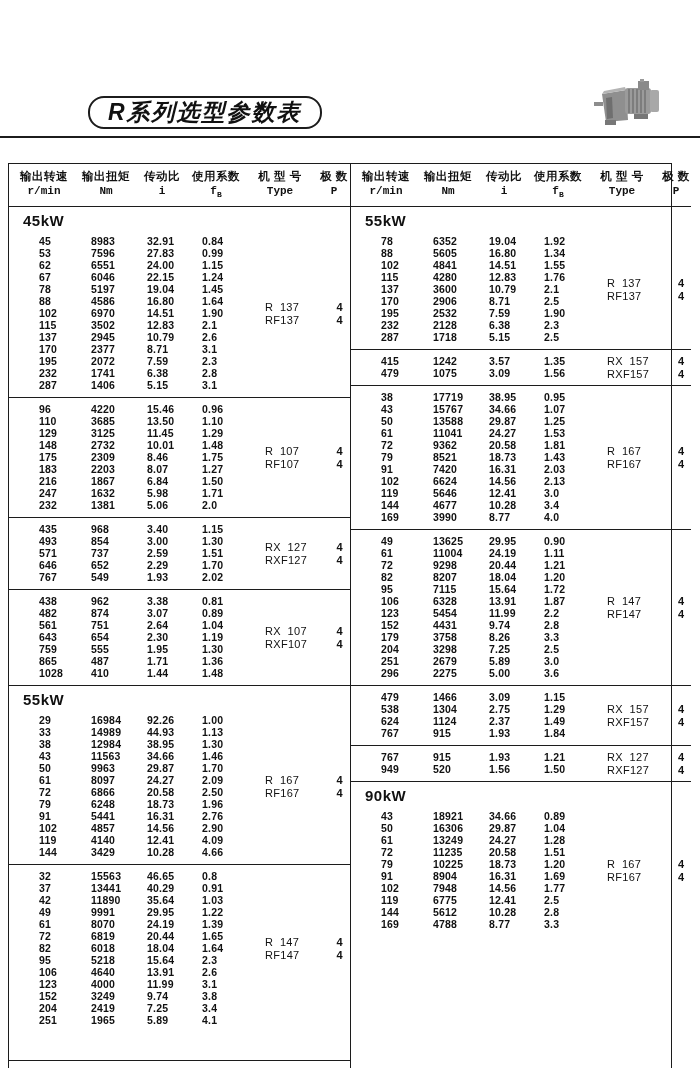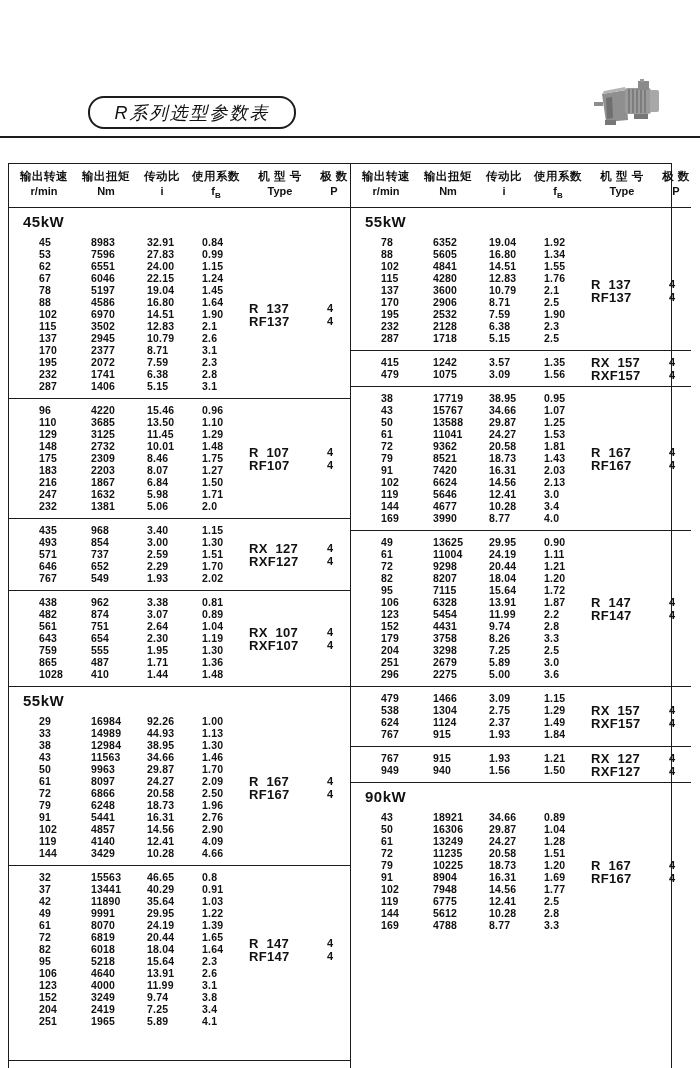--- a/index.html
+++ b/index.html
@@ -21,21 +21,21 @@
   .title-box{
     position:absolute;left:88px;top:96px;
     height:33px;min-width:208px;
     border:2px solid var(--line);
     border-radius:16px;
     display:flex;align-items:center;justify-content:center;
     padding:0 18px;
     background:#fff;
   }
   .title-box span{
-    font-size:18px;font-weight:normal;font-style:italic;
+    font-size:23px;font-weight:bold;font-style:italic;
     letter-spacing:2px;white-space:nowrap;
   }
   .title-rule{
     position:absolute;left:0;top:136px;width:700px;height:2px;
     background:var(--line);
   }
   .motor{position:absolute;left:592px;top:78px;}
 
   
   .table{
@@ -51,21 +51,21 @@
   }
   .half.right{border-left:1.5px solid var(--line);}
 
   .col-header{
     border-bottom:1.5px solid var(--line);
     padding:5px 0 4px 0;
   }
   .hrow{display:grid;grid-template-columns:62px 62px 50px 58px 70px 38px;padding-left:4px;}
   .hrow div{text-align:center;white-space:nowrap;}
   .hrow.zh{font-size:11.5px;font-weight:bold;line-height:15px;letter-spacing:0.5px;}
-  .hrow.en{font-size:11px;font-weight:bold;line-height:15px;}
+  .hrow.en{font-size:11px;font-weight:bold;line-height:15px;font-family:Liberation Mono, monospace;}
   .hrow.en sub{font-size:8px;}
 
   .sections{flex:1 1 auto;display:flex;flex-direction:column;}
   .section.sep-top{border-top:1.3px solid var(--line);}
   .block.sep-top{border-top:1.3px solid var(--line);}
 
   .power-title{
     font-size:15px;font-weight:bold;
     padding:5px 0 1px 14px;letter-spacing:0.5px;
   }
@@ -77,22 +77,22 @@
     letter-spacing:0.2px;
   }
   .row div{white-space:nowrap;}
 
   .types{
     position:absolute;left:240px;right:2px;top:50%;
     transform:translateY(-50%);
   }
   .type-line{display:flex;align-items:center;line-height:13.5px;}
   .type-label{
-    flex:0 0 66px;font-size:13px;font-weight:bold;
-    white-space:pre;letter-spacing:0.3px;
+    flex:0 0 66px;font-size:11px;font-weight:normal;
+    white-space:pre;letter-spacing:0.3px;margin-left:16px;
   }
   .type-p{width:30px;text-align:center;font-size:11px;font-weight:bold;}
 
   .col-bottom{
     margin-top:auto;margin-bottom:7px;
     border-top:1.5px solid var(--line);
     width:100%;
   }
 </style>
 </head>
@@ -898,21 +898,21 @@
             </div>
             <div class="block sep-top">
               <div class="row">
                 <div>767</div>
                 <div>915</div>
                 <div>1.93</div>
                 <div>1.21</div>
               </div>
               <div class="row">
                 <div>949</div>
-                <div>940</div>
+                <div>520</div>
                 <div>1.56</div>
                 <div>1.50</div>
               </div>
               <div class="types">
                 <div class="type-line">
                   <span class="type-label">RX  127</span>
                   <span class="type-p">4</span>
                 </div>
                 <div class="type-line">
                   <span class="type-label">RXF127</span>

